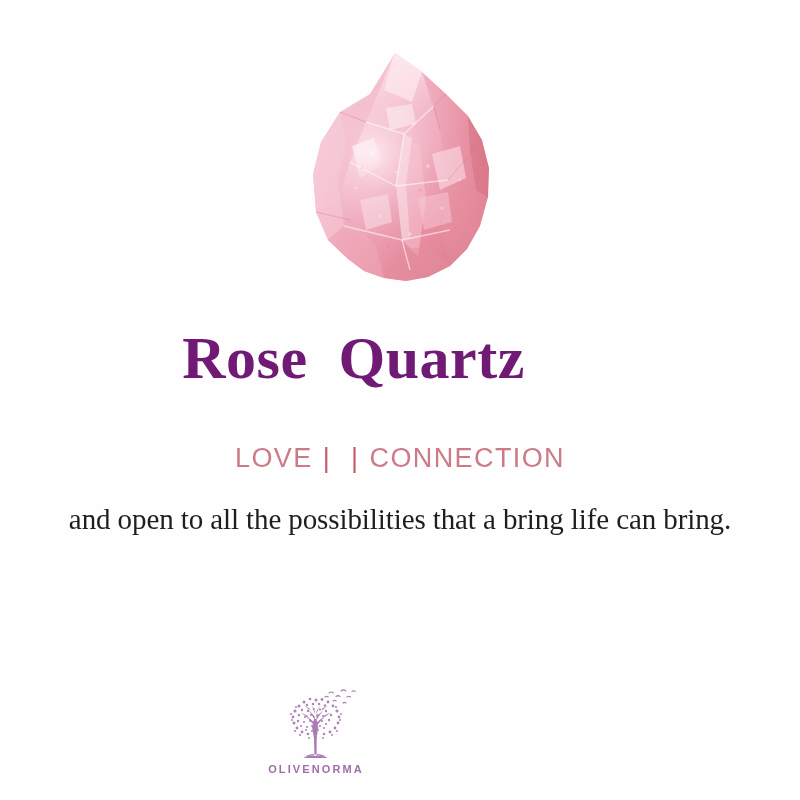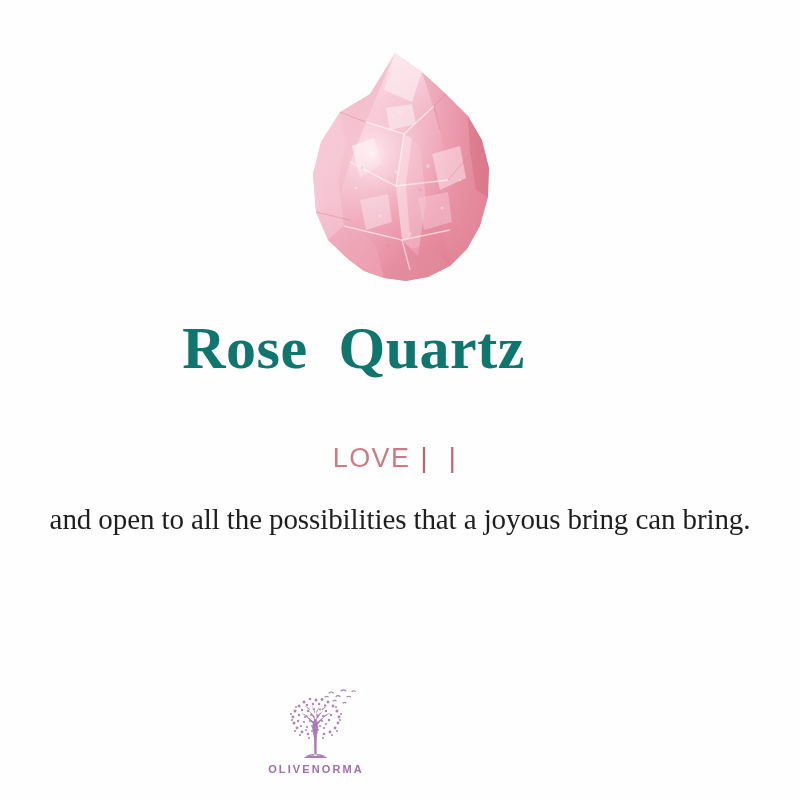--- a/index.html
+++ b/index.html
@@ -38,30 +38,30 @@
 
   .crystal-svg {
     display: block;
     width: 200px;
     height: 235px;
   }
 
   
   .product-title {
     position: absolute;
-    top: 318px;
+    top: 328px;
     left: 0;
     width: 707px;
     text-align: center;
     font-family: "Liberation Serif", "DejaVu Serif", serif;
     font-weight: 700;
     font-size: 60px;
     line-height: 1.0;
     letter-spacing: 0.5px;
-    color: #0f766e;
+    color: #701a75;
     white-space: pre;
   }
 
   
   .subtitle {
     position: absolute;
     top: 445px;
     left: 0;
     width: 800px;
     text-align: center;
@@ -243,24 +243,25 @@
       </g>
     </svg>
   </div>
 
   <h1 class="product-title">Rose  Quartz</h1>
 
   <div class="subtitle">
     <span class="kw">LOVE</span>
     <span class="sep">|</span>
     <span class="sep">|</span>
+    <span class="kw">CONNECTION</span>
   </div>
 
   <p class="description">
-    <span class="line">and open to all the possibilities that a joyous bring can bring.</span>
+    <span class="line">and open to all the possibilities that a bring life can bring.</span>
   </p>
 
   <div class="brand">
     <svg class="brand-mark" viewBox="0 0 86 74">
       <g fill="#A87BB2">
 
         <path d="M41.4 68.5 L41.0 52.0 L39.0 41.0 L41.2 33.0 L43.4 33.0 L45.2 41.5
                  L43.6 52.5 L43.6 68.5 Z"></path>
 
         <path d="M41.0 68.0 C37.0 68.2 33.5 69.4 31.6 70.6 C34.8 70.0 38.0 69.4 41.0 69.4 Z"></path>

